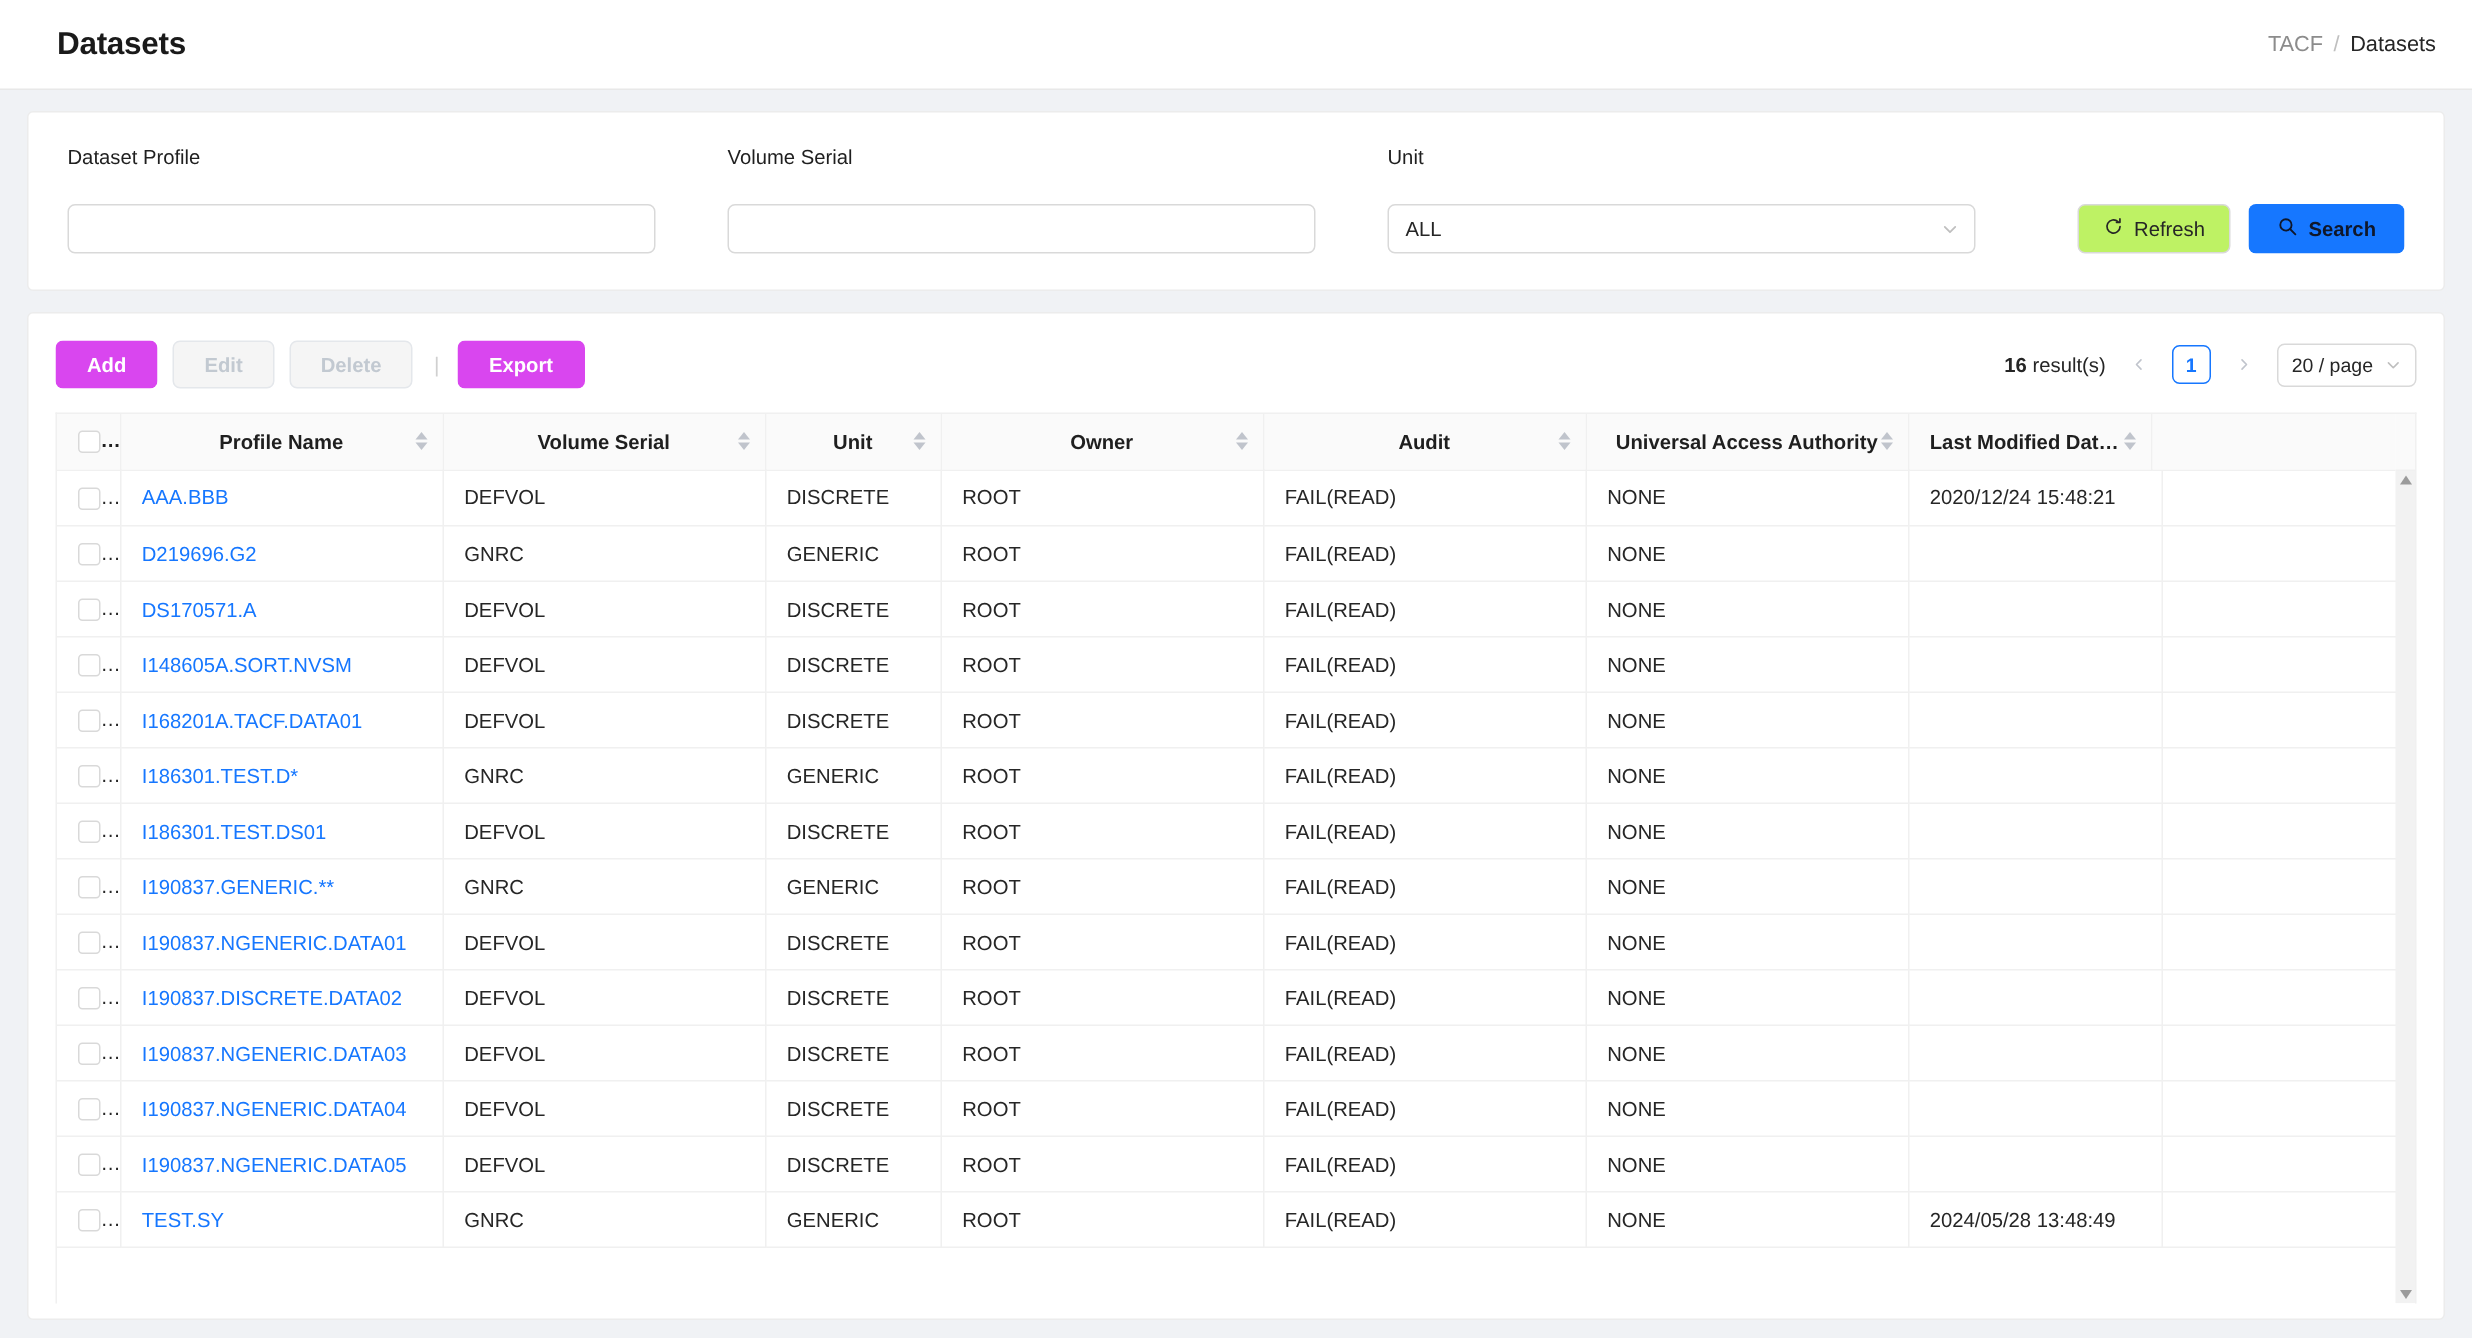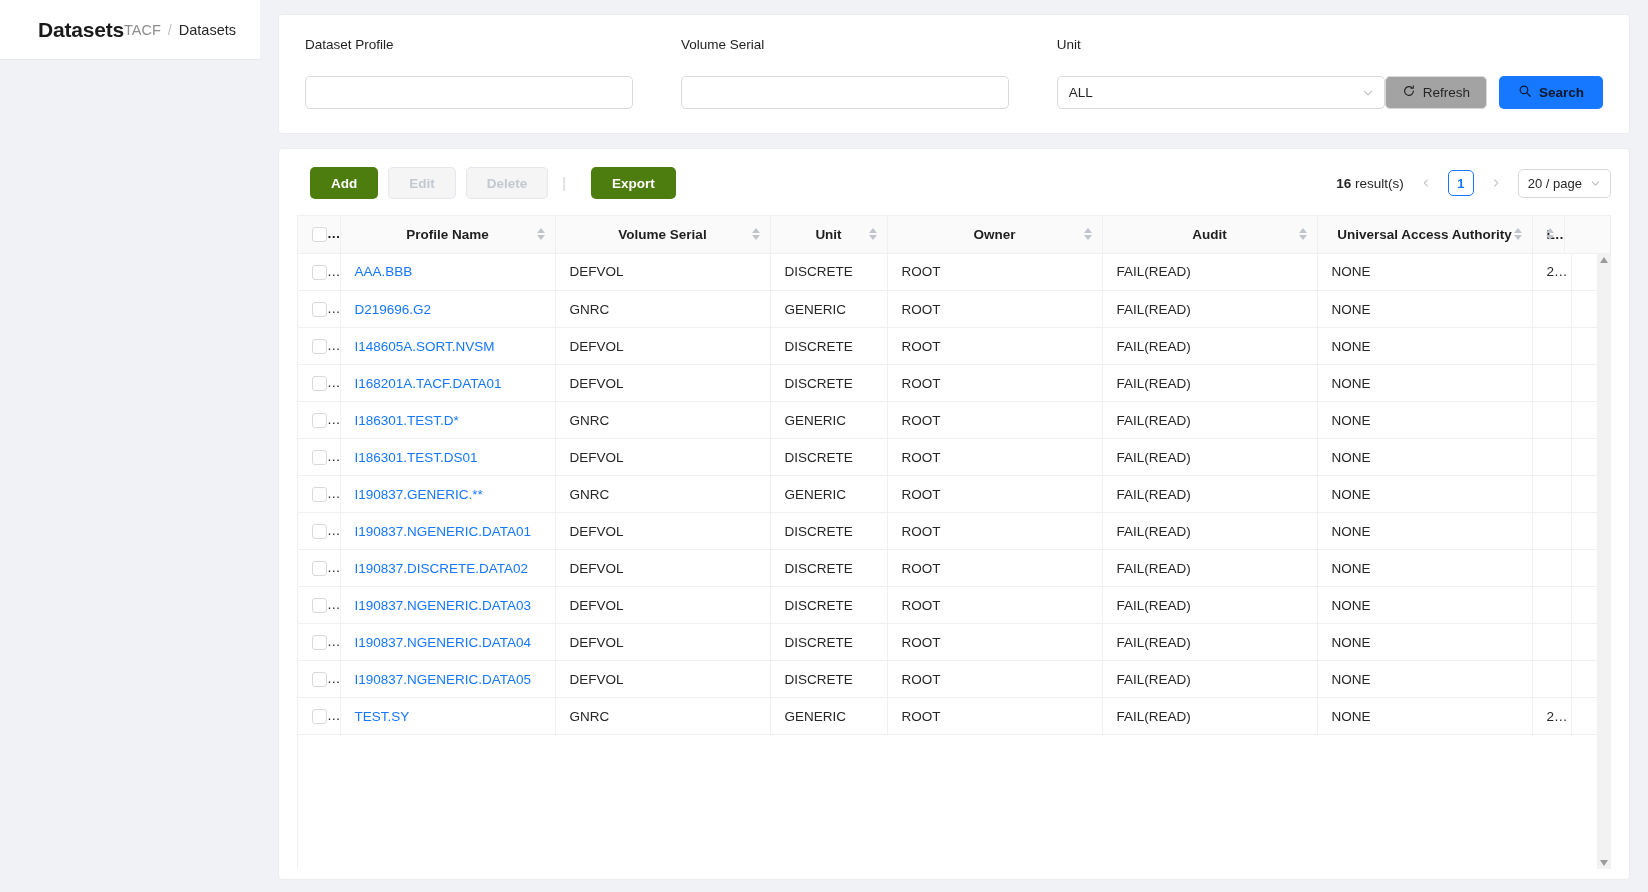--- a/index.html
+++ b/index.html
@@ -6,21 +6,21 @@
   html, body {
     margin: 0; padding: 0;
     width: 1648px; height: 892px;
     background: #f0f2f5;
     font-family: "Liberation Sans", sans-serif;
     -webkit-font-smoothing: antialiased;
   }
   .app {
     width: 1648px; height: 892px;
     background: #f0f2f5;
-    display: flex; flex-direction: row;
+    display: flex; flex-direction: column;
     overflow: hidden;
   }
 
   
   .page-header {
     background: #ffffff;
     height: 60px;
     min-height: 60px;
     display: flex;
     align-items: center;
@@ -129,21 +129,21 @@
     align-items: center;
     justify-content: center;
     gap: 7px;
     cursor: pointer;
     border: 1px solid transparent;
     font-family: "Liberation Sans", sans-serif;
     white-space: nowrap;
     user-select: none;
   }
   .btn-default {
-    background: #a3a3a3;
+    background: #bef264;
     border-color: #d9d9d9;
     color: #262626;
     padding: 0 16px;
   }
   .btn-primary {
     background: #1677ff;
     color: #0f172a;
     padding: 0 18px;
     font-weight: bold;
   }
@@ -169,21 +169,21 @@
     font-size: 13.5px;
     font-weight: bold;
     display: inline-flex;
     align-items: center;
     justify-content: center;
     cursor: pointer;
     border: 1px solid transparent;
     margin-right: 10px;
     user-select: none;
   }
-  .btn-tool.blue    { background: #4d7c0f; color: #fff; margin-left: 13px; }
+  .btn-tool.blue    { background: #d946ef; color: #fff; }
   .btn-tool.disabled{ background: #f5f5f5; color: #c2c9d1; border-color: #e4e7eb; cursor: not-allowed; }
   .tool-sep {
     color: #d0d0d0;
     margin: 0 12px 0 4px;
     font-size: 14px;
   }
   .pager {
     margin-left: auto;
     display: flex;
     align-items: center;
@@ -506,20 +506,31 @@
                   <td><span>GNRC</span></td>
                   <td><span>GENERIC</span></td>
                   <td><span>ROOT</span></td>
                   <td><span>FAIL(READ)</span></td>
                   <td><span>NONE</span></td>
                   <td><span></span></td>
                   <td style="border-right: none;"></td>
                 </tr>
                 <tr>
                   <td class="col-check"><span class="chk"></span></td>
+                  <td><span class="link-cell">DS170571.A</span></td>
+                  <td><span>DEFVOL</span></td>
+                  <td><span>DISCRETE</span></td>
+                  <td><span>ROOT</span></td>
+                  <td><span>FAIL(READ)</span></td>
+                  <td><span>NONE</span></td>
+                  <td><span></span></td>
+                  <td style="border-right: none;"></td>
+                </tr>
+                <tr>
+                  <td class="col-check"><span class="chk"></span></td>
                   <td><span class="link-cell">I148605A.SORT.NVSM</span></td>
                   <td><span>DEFVOL</span></td>
                   <td><span>DISCRETE</span></td>
                   <td><span>ROOT</span></td>
                   <td><span>FAIL(READ)</span></td>
                   <td><span>NONE</span></td>
                   <td><span></span></td>
                   <td style="border-right: none;"></td>
                 </tr>
                 <tr>

